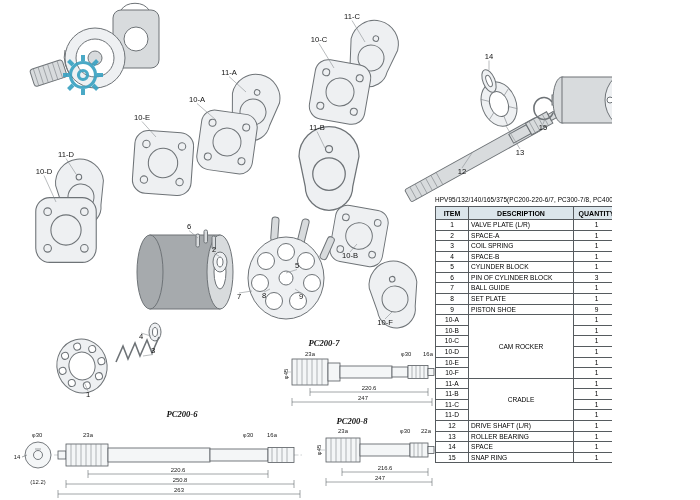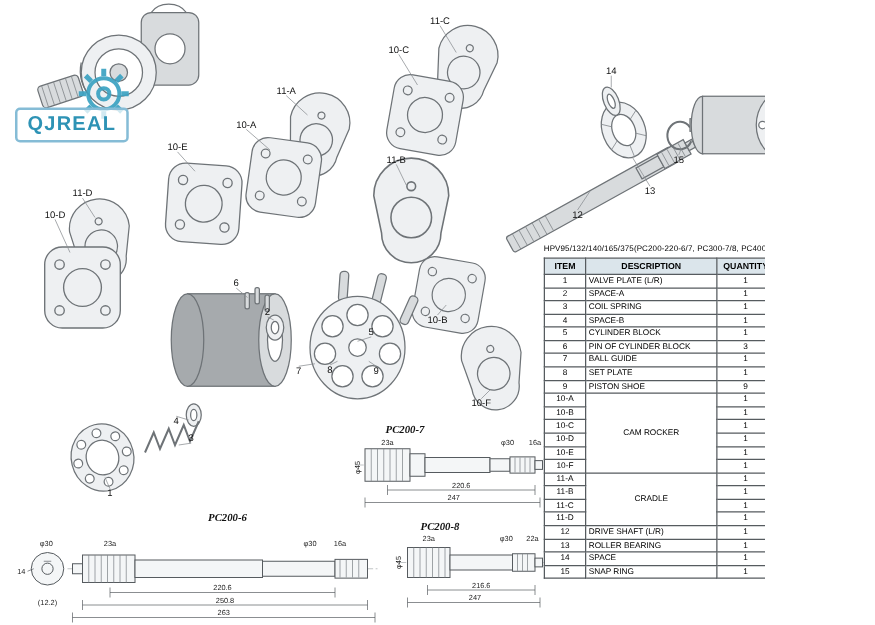--- a/index.html
+++ b/index.html
@@ -362,23 +362,20 @@
             <line x1="0" y1="14" x2="0" y2="20"></line>
           <line x1="-14" y1="0" x2="-20" y2="0"></line>
             <line x1="14" y1="0" x2="20" y2="0"></line>
           <line x1="-10" y1="-10" x2="-14.5" y2="-14.5"></line>
             <line x1="10" y1="-10" x2="14.5" y2="-14.5"></line>
           <line x1="-10" y1="10" x2="-14.5" y2="14.5"></line>
             <line x1="10" y1="10" x2="14.5" y2="14.5"></line>
         </g>
       </g>
     </svg>
-    <div class="logo-box">
-      <span>QJREAL</span>
-    </div>
   </div>
 
   <div class="table-wrap">
     <div class="table-title">HPV95/132/140/165/375(PC200-220-6/7, PC300-7/8, PC400-6/7, PC800-8)</div>
     <table class="parts">
       <colgroup>
           <col style="width:33px">
           <col style="width:105px">
           <col style="width:46px">
           <col>

